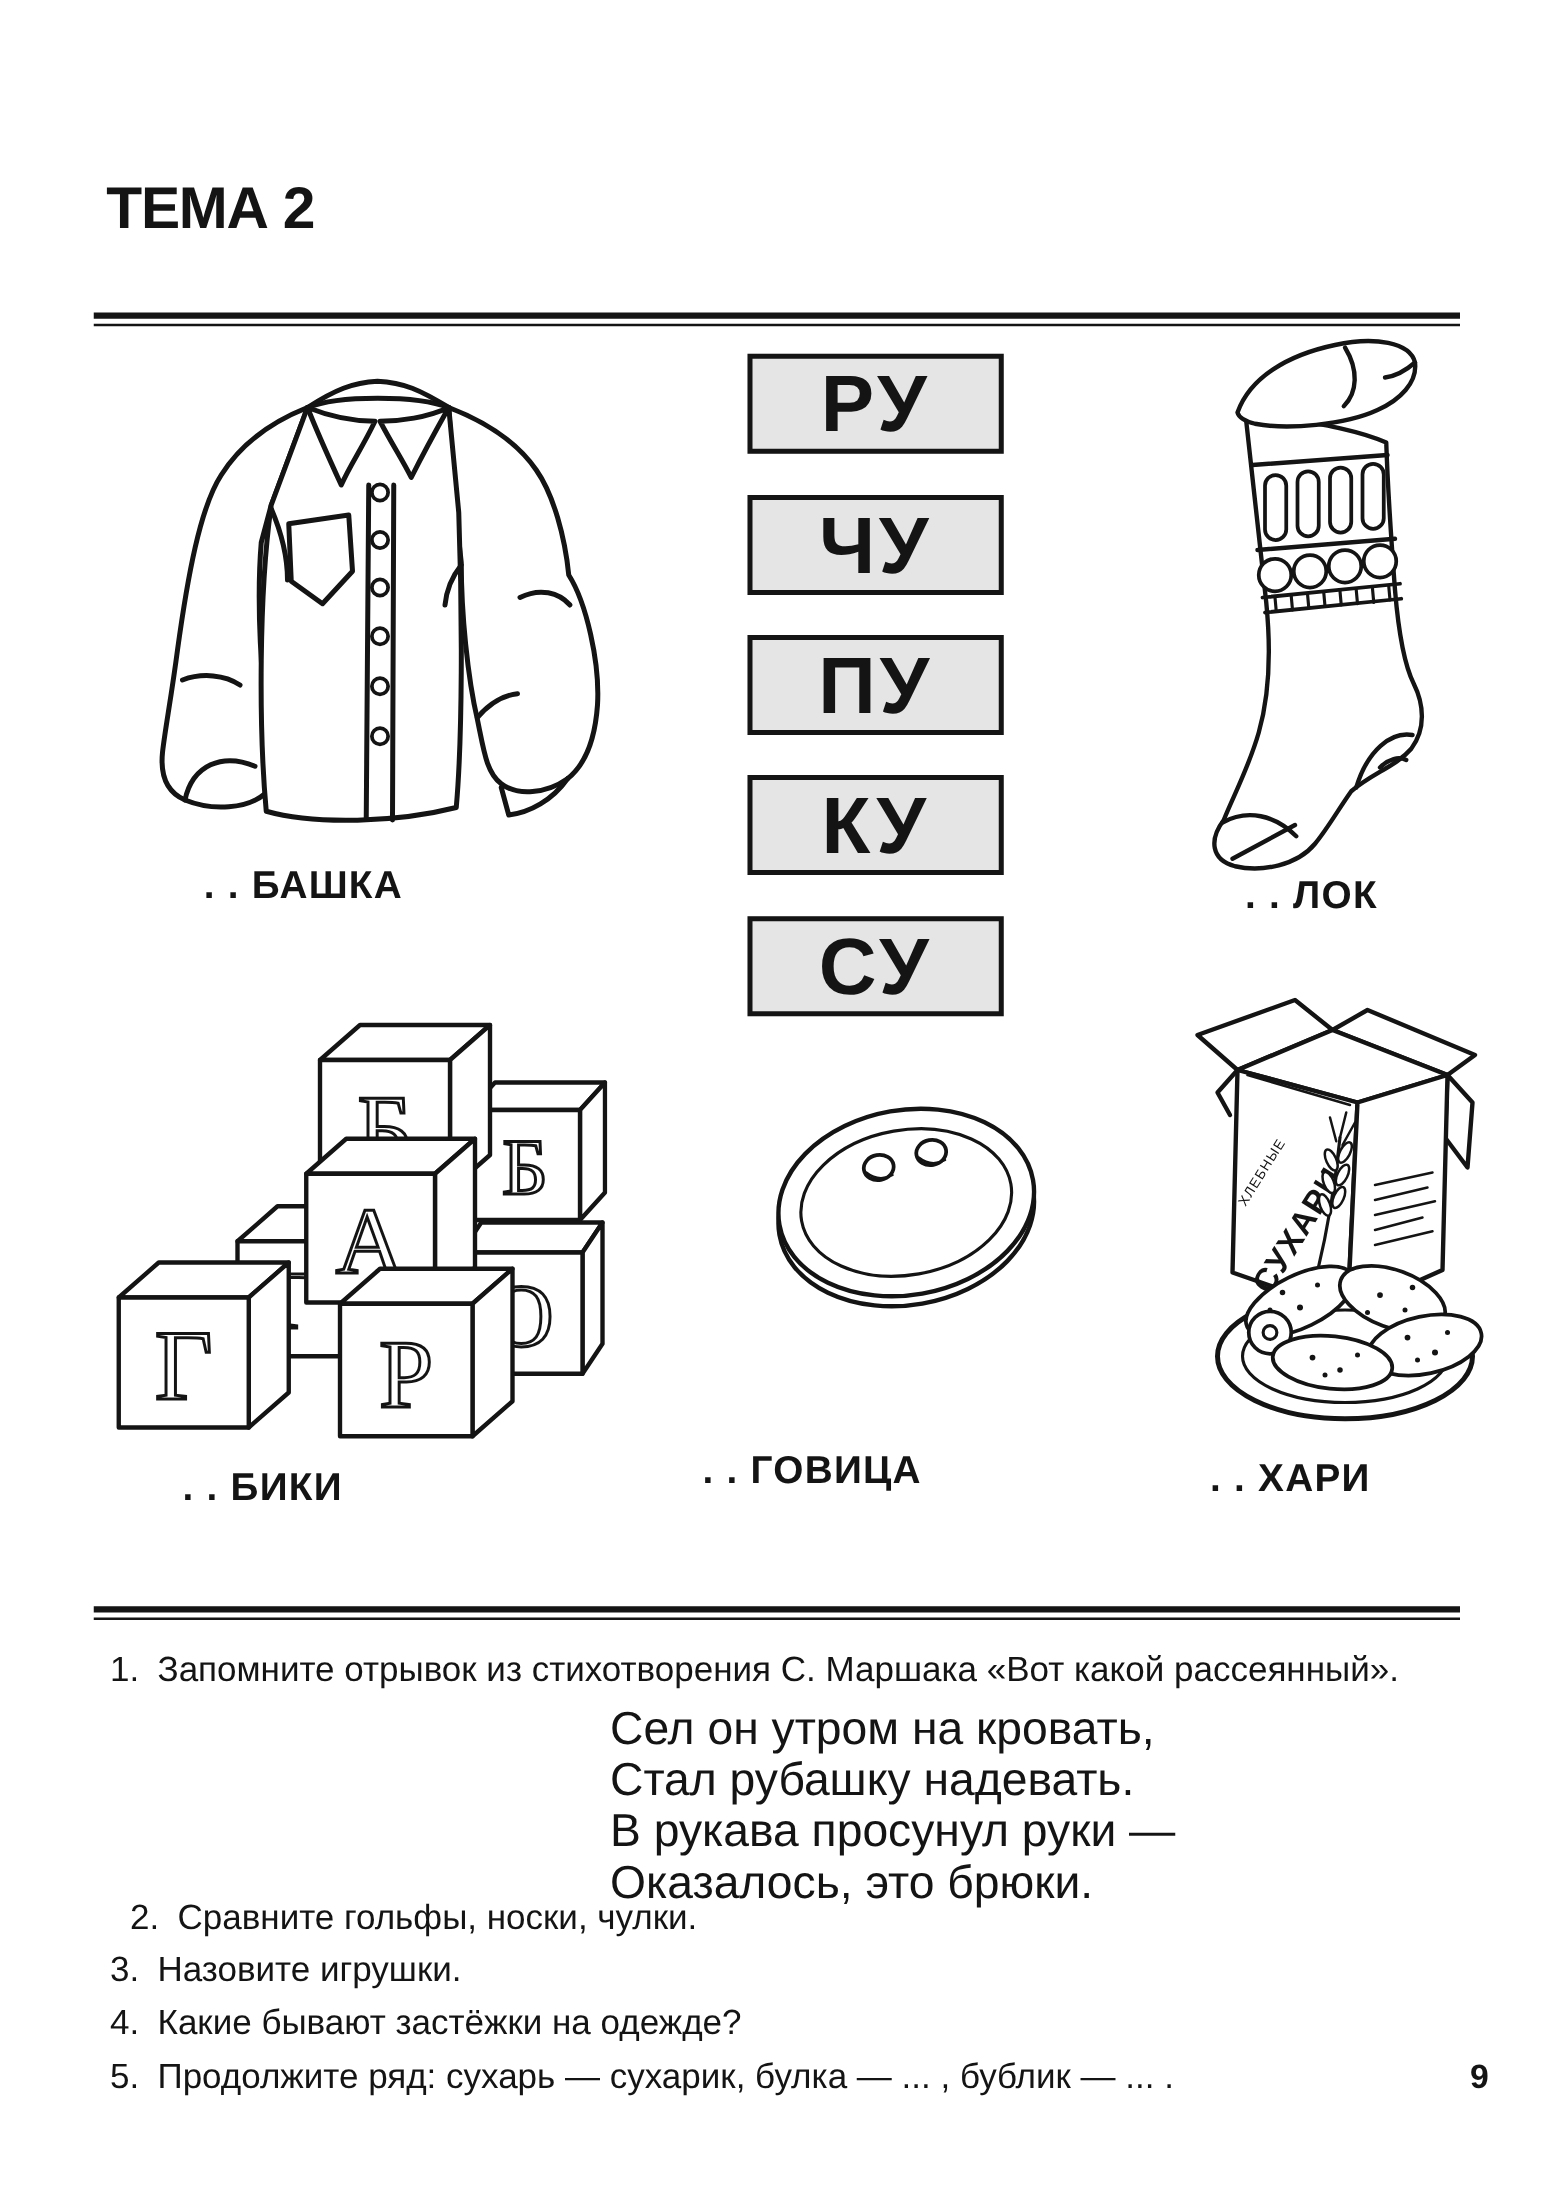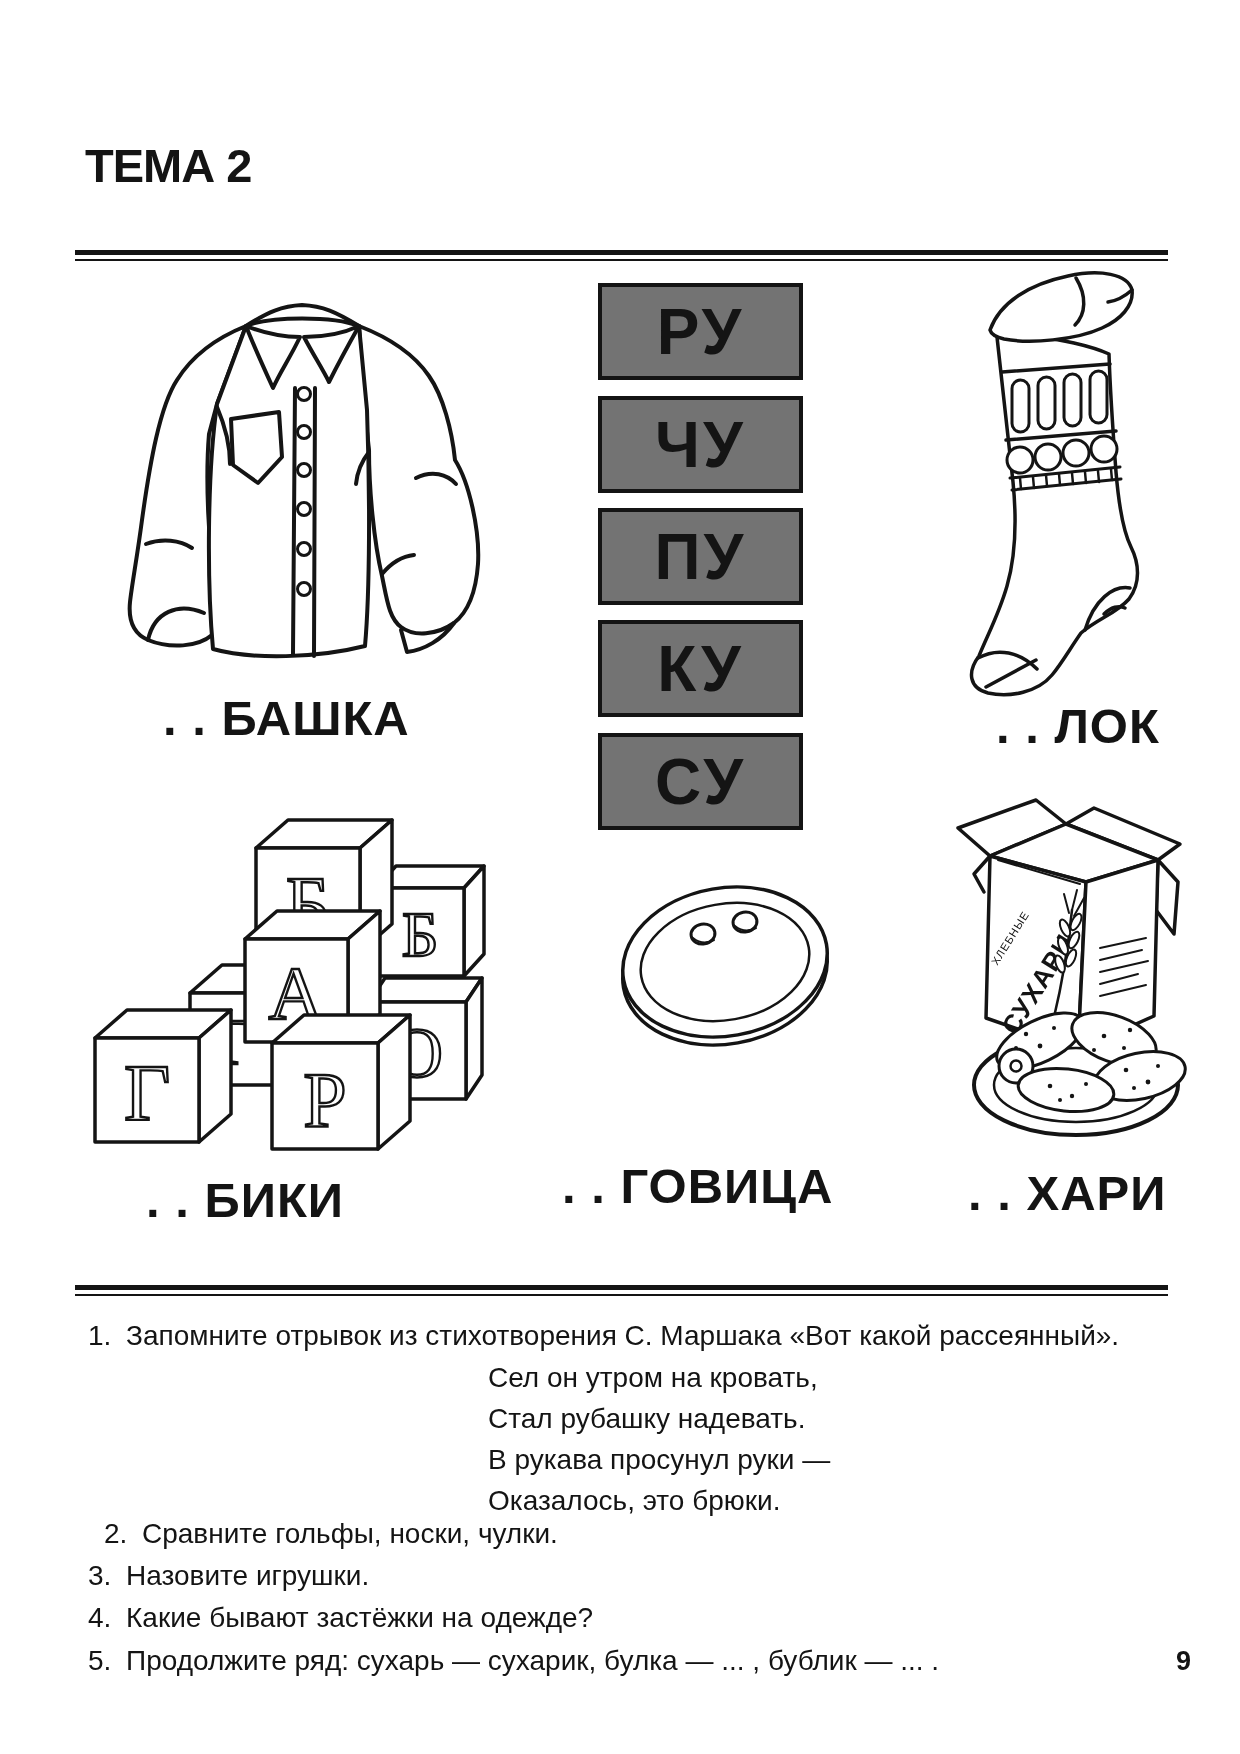--- a/index.html
+++ b/index.html
@@ -16,47 +16,47 @@
     position:absolute; left:558px; top:144px;
     font-size:27px; line-height:41px; white-space:nowrap;
   }
   .rule {
     position:absolute; left:75px; width:1093px; height:11px;
     border-top:5px solid #141414; border-bottom:2px solid #141414;
   }
   .rule-1 { top:250px; }
   .rule-2 { top:1285px; }
   .card {
-    position:absolute; left:598px; width:205px; height:97px;
-    border:4px solid #141414; background:#737373;
+    position:absolute; left:598px; width:205px; height:80px;
+    border:4px solid #141414; background:#e5e5e5;
     display:flex; align-items:center; justify-content:center;
     font-size:64px; font-weight:bold; letter-spacing:3px;
   }
   .card-1 { top:283px; } .card-2 { top:396px; } .card-3 { top:508px; }
   .card-4 { top:620px; } .card-5 { top:733px; }
   .plabel {
-    position:absolute; font-size:49px; font-weight:bold;
+    position:absolute; font-size:31px; font-weight:bold;
     letter-spacing:1px; white-space:nowrap;
   }
   .label-bashka { left:163px; top:690px; }
   .label-lok    { left:996px; top:698px; }
   .label-biki   { left:146px; top:1172px; }
   .label-govitsa{ left:562px; top:1158px; }
   .label-hari   { left:968px; top:1165px; }
   .illo { position:absolute; }
   .illo-shirt  { left:120px; top:292px; }
   .illo-sock   { left:958px; top:268px; }
   .illo-blocks { left:86px;  top:812px; }
   .illo-button { left:615px; top:878px; }
   .illo-rusks  { left:928px; top:798px; }
   .task { position:absolute; left:88px; font-size:28px; white-space:nowrap; }
   .task .num { display:inline-block; width:38px; }
   .task-1 { top:1320px; } .task-2 { top:1518px;margin-left:16px; } .task-3 { top:1560px; }
   .task-4 { top:1602px; } .task-5 { top:1645px; }
-  .poemline { position:absolute; left:488px; font-size:28px; white-space:nowrap; }
+  .poemline { position:absolute; left:488px; font-size:37px; white-space:nowrap; }
   .poem-1 { top:1362px; } .poem-2 { top:1403px; }
   .poem-3 { top:1444px; } .poem-4 { top:1485px; }
   .pageno { position:absolute; left:1176px; top:1646px; font-size:27px; font-weight:bold; }
   
   .fl { fill:#fff; stroke:#141414; stroke-linejoin:round; stroke-linecap:round; }
   .ln { fill:none; stroke:#141414; stroke-linejoin:round; stroke-linecap:round; }
   .dot { fill:#141414; stroke:none; }
   text.blockletter {
     font-family:"Liberation Serif", serif; fill:#ffffff; stroke:#141414;
     stroke-width:2.4px; text-anchor:middle; dominant-baseline:central;

